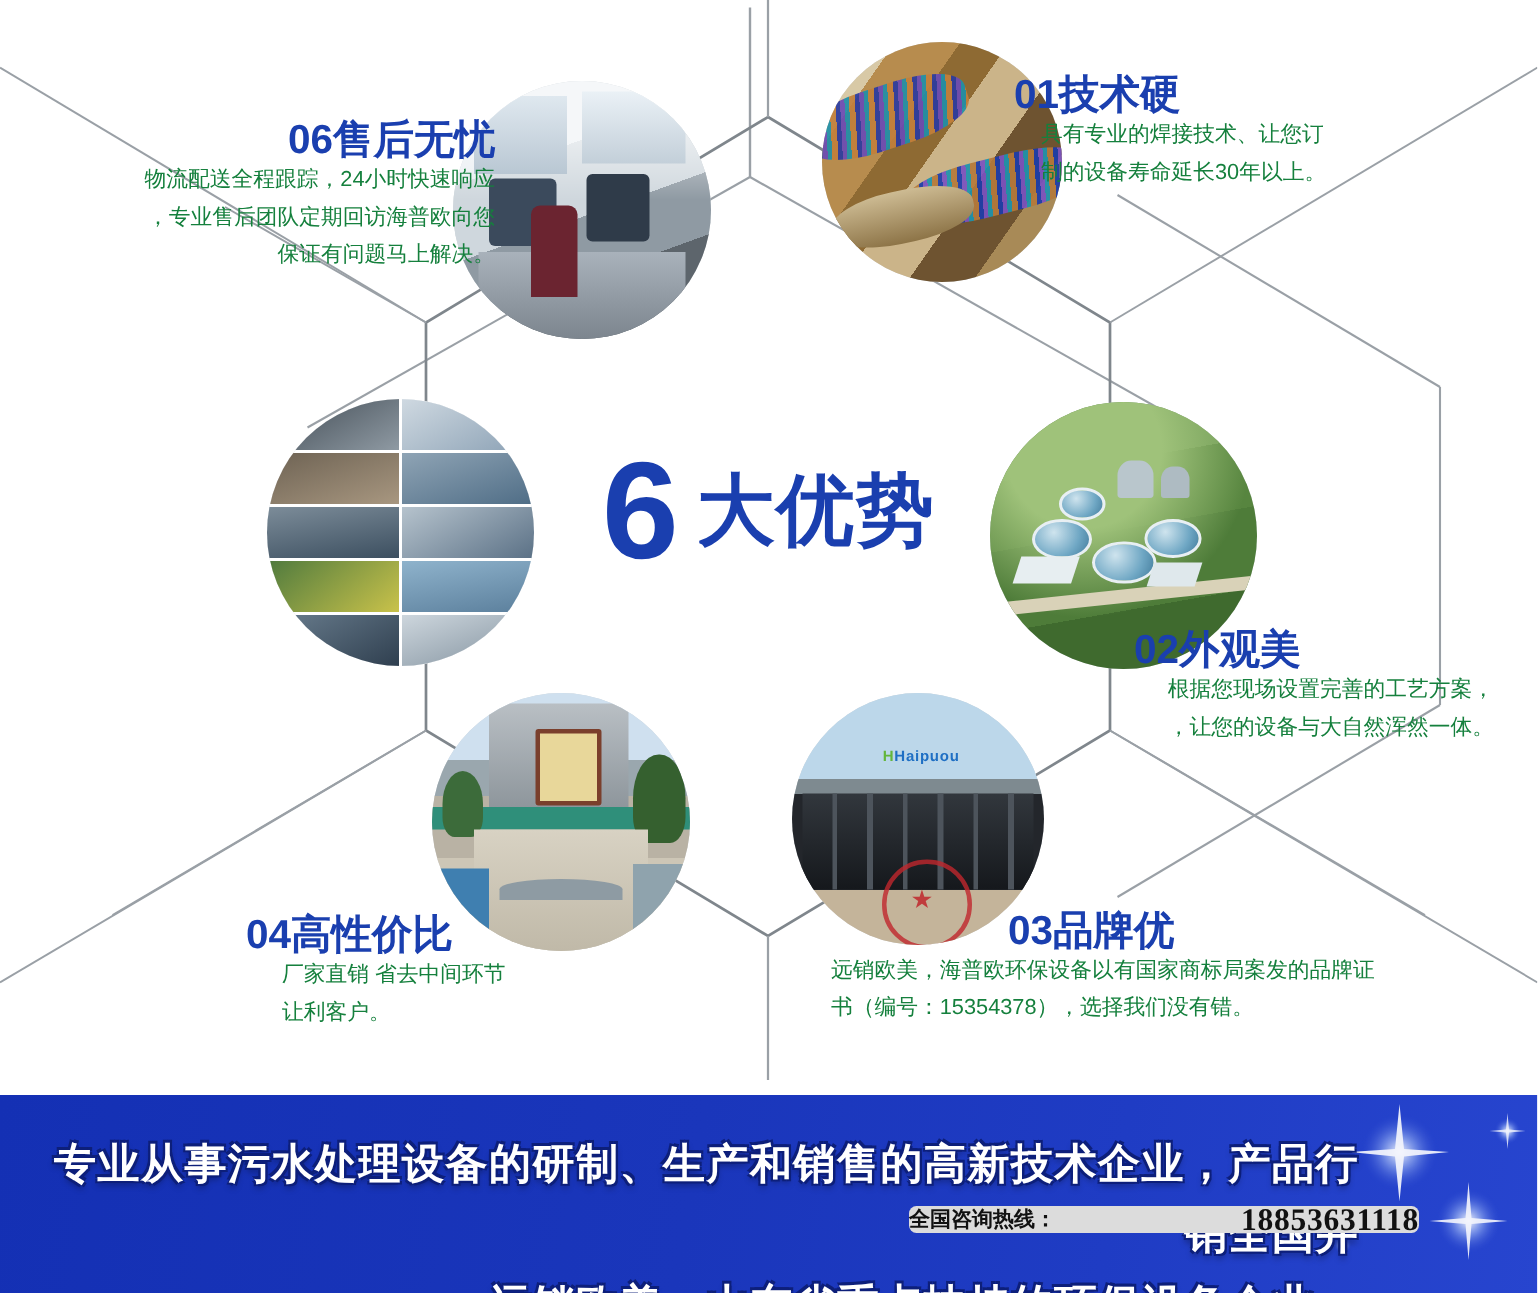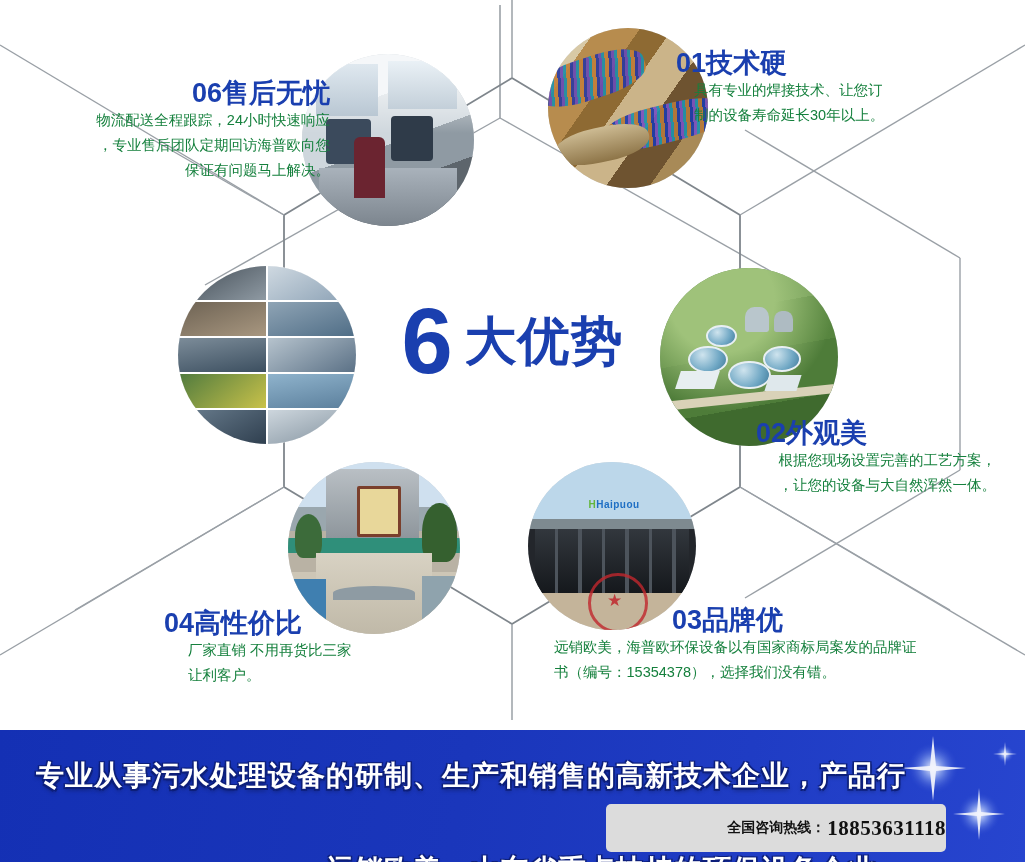--- a/index.html
+++ b/index.html
@@ -142,23 +142,23 @@
     text-align:right;
   }
   #banner .sparkles{position:absolute;right:0;top:0;width:260px;height:132px;}
   #banner .btxt{
     position:absolute;left:26px;top:22px;width:880px;
     color:#ffffff;font-size:28px;font-weight:bold;line-height:47px;letter-spacing:1px;
     text-shadow:-1.5px -1.5px 0 #0d1f7a,1.5px -1.5px 0 #0d1f7a,-1.5px 1.5px 0 #0d1f7a,1.5px 1.5px 0 #0d1f7a,0 3px 4px rgba(0,0,0,.35);
   }
   #banner .btxt .l2{display:block;}
   #hotline{
-    position:absolute;left:606px;top:804px;width:340px;height:48px;
+    position:absolute;left:606px;top:804px;width:340px;height:18px;
     background:#dcdcdc;border-radius:5px;
-    display:flex;align-items:center;justify-content:flex-end;
+    display:flex;align-items:center;justify-content:space-between;
     color:#111;
   }
   #hotline .lab{font-size:14px;font-family:"Liberation Serif","DejaVu Serif",serif;font-weight:bold;}
   #hotline .num{font-size:21px;font-family:"Liberation Serif","DejaVu Serif",serif;letter-spacing:.5px;margin-left:2px;font-weight:bold;}
 </style>
 </head>
 <body>
 
 <div id="stage">
 
@@ -306,21 +306,21 @@
     <div class="hd">03品牌优</div>
     <div class="bd" style="margin-left:-118px;width:468px;">
       <div>远销欧美，海普欧环保设备以有国家商标局案发的品牌证</div>
       <div>书（编号：15354378），选择我们没有错。</div>
     </div>
   </div>
 
   <div class="blk ta-l" style="left:164px;top:608px;width:330px;">
     <div class="hd">04高性价比</div>
     <div class="bd" style="padding-left:24px;">
-      <div>厂家直销 不用再货比三家</div>
+      <div>厂家直销 省去中间环节</div>
       <div>让利客户。</div>
     </div>
   </div>
 
 
   <div id="banner">
     <svg class="sparkles" viewBox="0 0 260 132">
       <defs>
         <radialGradient id="gstar" cx="50%" cy="50%" r="50%">
           <stop offset="0%" stop-color="#ffffff" stop-opacity="1"></stop>

